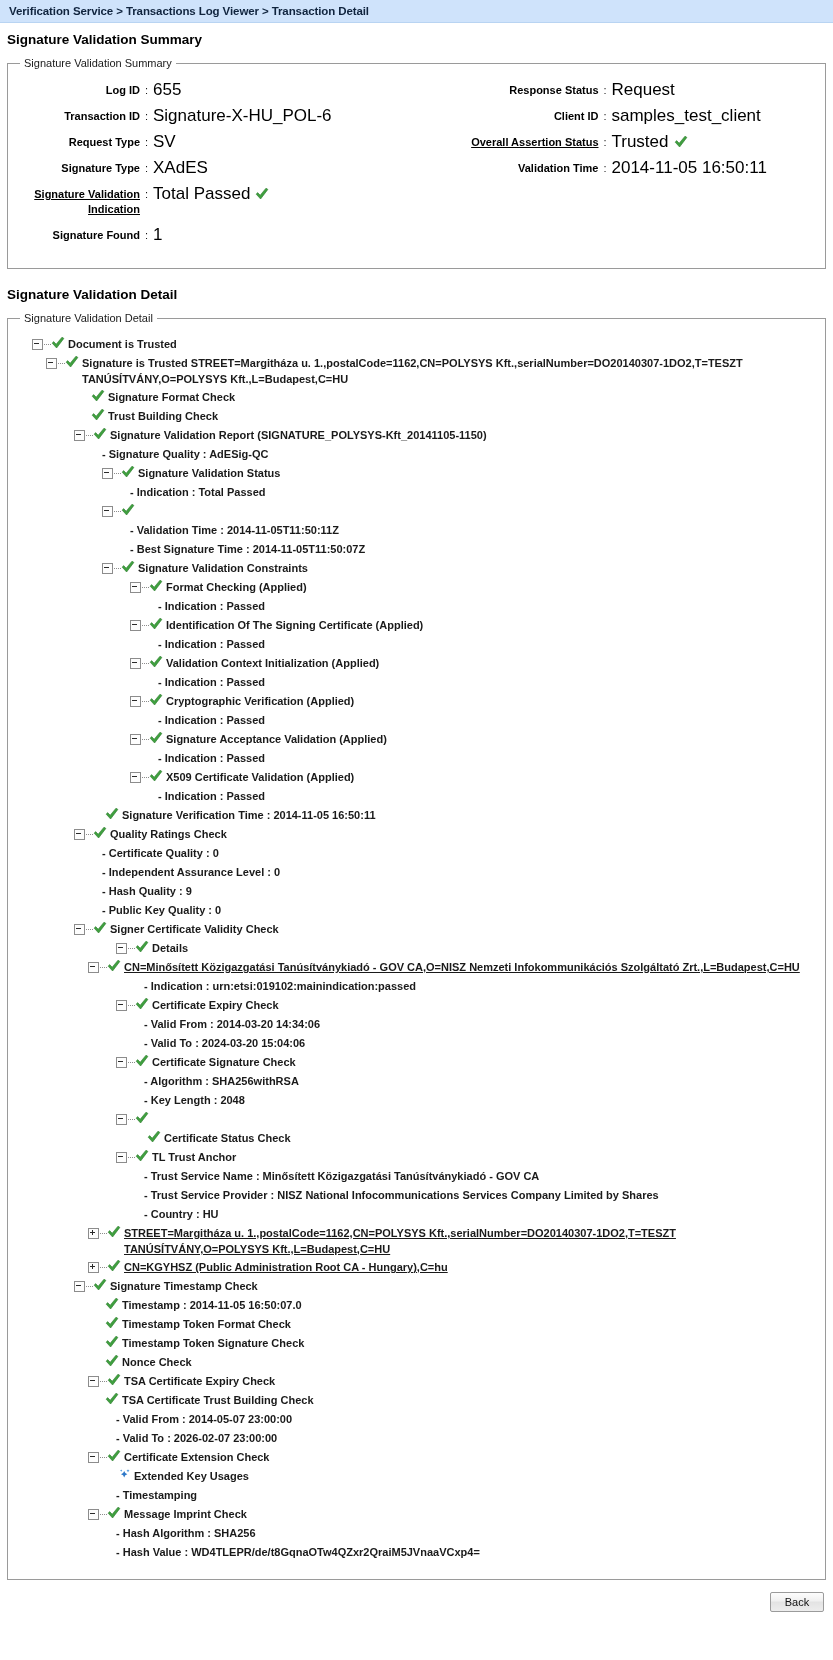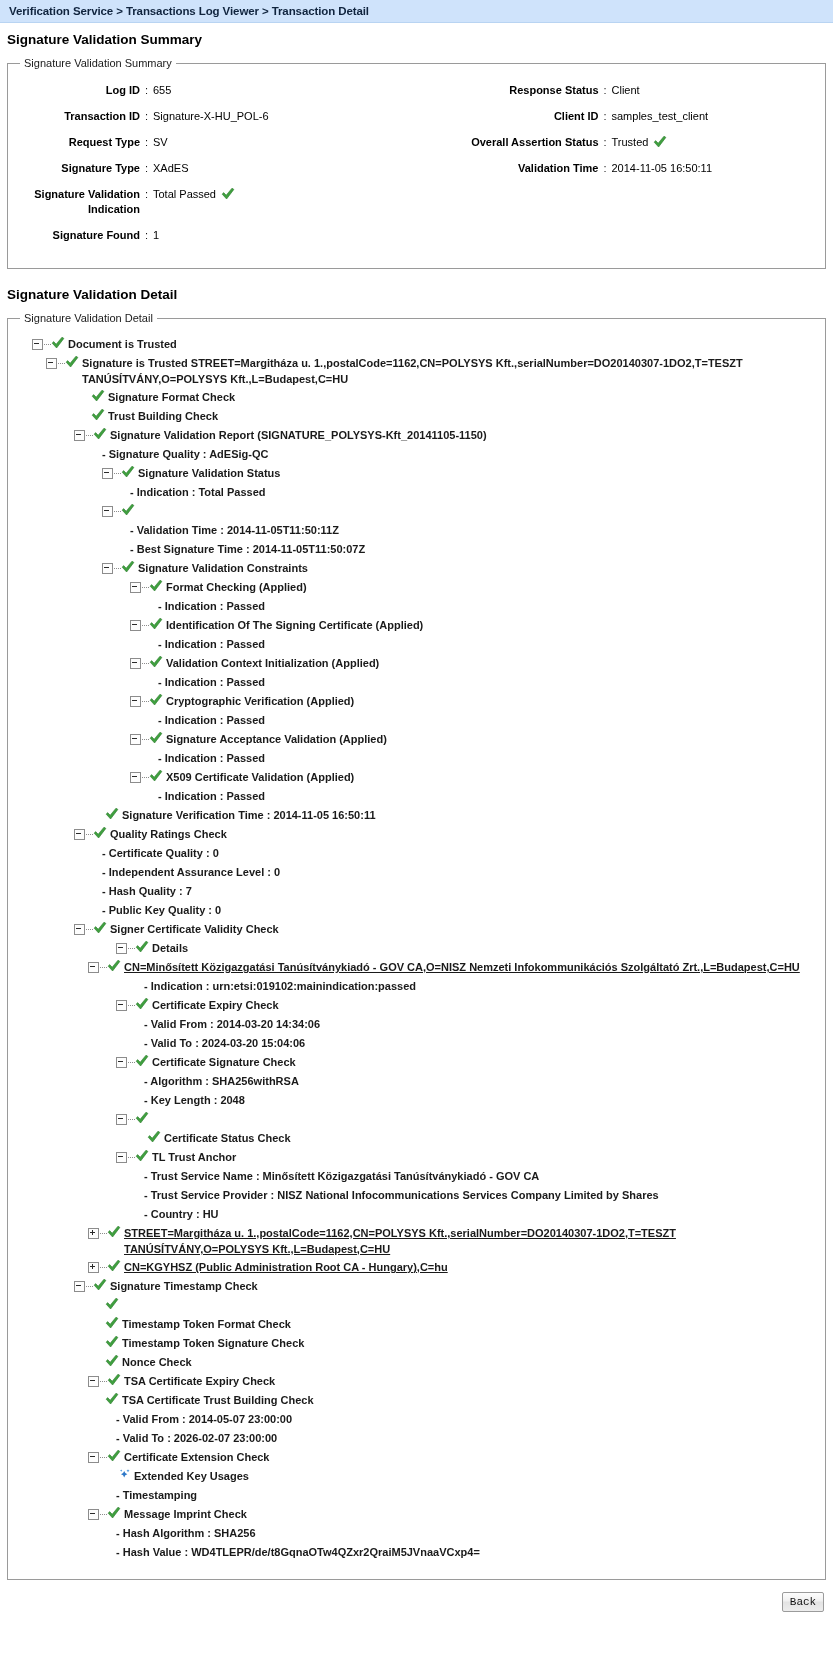--- a/index.html
+++ b/index.html
@@ -77,28 +77,28 @@
   .summary-col.right .summary-label { width: 182px; }
   .summary-colon {
     flex: 0 0 auto;
     width: 13px;
     text-align: center;
     font-size: 11px;
     line-height: 14px;
   }
   .summary-value {
     flex: 1 1 auto;
-    font-size: 11px;
+    font-size: 17px;
     line-height: 14px;
     color: #000;
     display: flex;
     align-items: flex-start;
     gap: 5px;
   }
-  .summary-row.multiline .summary-label { line-height: 15px; }
+  .summary-row.multiline .summary-label { line-height: 15px; text-decoration: underline; }
 
   
   .check {
     display: inline-block;
     width: 14px;
     height: 14px;
     flex: 0 0 auto;
     vertical-align: -3px;
     position: relative;
     top: 0px;
@@ -201,24 +201,24 @@
   }
 
   
   .footer {
     margin-top: 12px;
     padding: 0 9px 10px 0;
     display: flex;
     justify-content: flex-end;
   }
   .back-button {
-    font-family: Liberation Mono, monospace;
+    font-family: Liberation Sans, sans-serif;
     font-size: 11px;
     padding: 2px 0;
-    width: 42px;
+    width: 54px;
     height: 20px;
     background: linear-gradient(to bottom, #fdfdfd 0%, #f0f0f0 45%, #e3e3e3 50%, #ededed 100%);
     border: 1px solid #9b9b9b;
     border-radius: 2px;
     color: #111;
     cursor: pointer;
   }
 </style>
 </head>
 <body>
@@ -277,21 +277,21 @@
           <div class="summary-value">
             <span>1</span>
           </div>
         </div>
       </div>
     <div class="summary-col right" id="summary-right">
         <div class="summary-row">
           <div class="summary-label">Response Status</div>
           <div class="summary-colon">:</div>
           <div class="summary-value">
-            <span>Client</span>
+            <span>Request</span>
           </div>
         </div>
         <div class="summary-row">
           <div class="summary-label">Client ID</div>
           <div class="summary-colon">:</div>
           <div class="summary-value">
             <span>samples_test_client</span>
           </div>
         </div>
         <div class="summary-row multiline">
@@ -537,21 +537,21 @@
       <div class="tree-node">
         <div class="tree-indent" style="width: 86px;"></div>
         <span class="leaf-text">- Certificate Quality : 0</span>
       </div>
       <div class="tree-node">
         <div class="tree-indent" style="width: 86px;"></div>
         <span class="leaf-text">- Independent Assurance Level : 0</span>
       </div>
       <div class="tree-node">
         <div class="tree-indent" style="width: 86px;"></div>
-        <span class="leaf-text">- Hash Quality : 7</span>
+        <span class="leaf-text">- Hash Quality : 9</span>
       </div>
       <div class="tree-node">
         <div class="tree-indent" style="width: 86px;"></div>
         <span class="leaf-text">- Public Key Quality : 0</span>
       </div>
       <div class="tree-node">
         <div class="tree-indent" style="width: 58px;"></div>
         <span class="expander"></span>
         <span class="dotted"></span>
         <span class="check">
@@ -702,20 +702,21 @@
         <span class="node-label">Signature Timestamp Check</span>
       </div>
       <div class="tree-node">
         <div class="tree-indent" style="width: 72px;"></div>
         <span class="spacer-expander"></span>
         <span class="check">
           <svg width="14" height="14" viewBox="0 0 14 14">
             <path d="M1.2 7.2 L2.6 5.6 L5.2 8.2 L11.0 1.2 L12.9 2.4 L5.6 12.0 Z" fill="#3fa03f" stroke="#2d7a2d" stroke-width="0.6" stroke-linejoin="round"></path>
           </svg>
         </span>
+        <span class="node-label">Timestamp : 2014-11-05 16:50:07.0</span>
       </div>
       <div class="tree-node">
         <div class="tree-indent" style="width: 72px;"></div>
         <span class="spacer-expander"></span>
         <span class="check">
           <svg width="14" height="14" viewBox="0 0 14 14">
             <path d="M1.2 7.2 L2.6 5.6 L5.2 8.2 L11.0 1.2 L12.9 2.4 L5.6 12.0 Z" fill="#3fa03f" stroke="#2d7a2d" stroke-width="0.6" stroke-linejoin="round"></path>
           </svg>
         </span>
         <span class="node-label">Timestamp Token Format Check</span>

